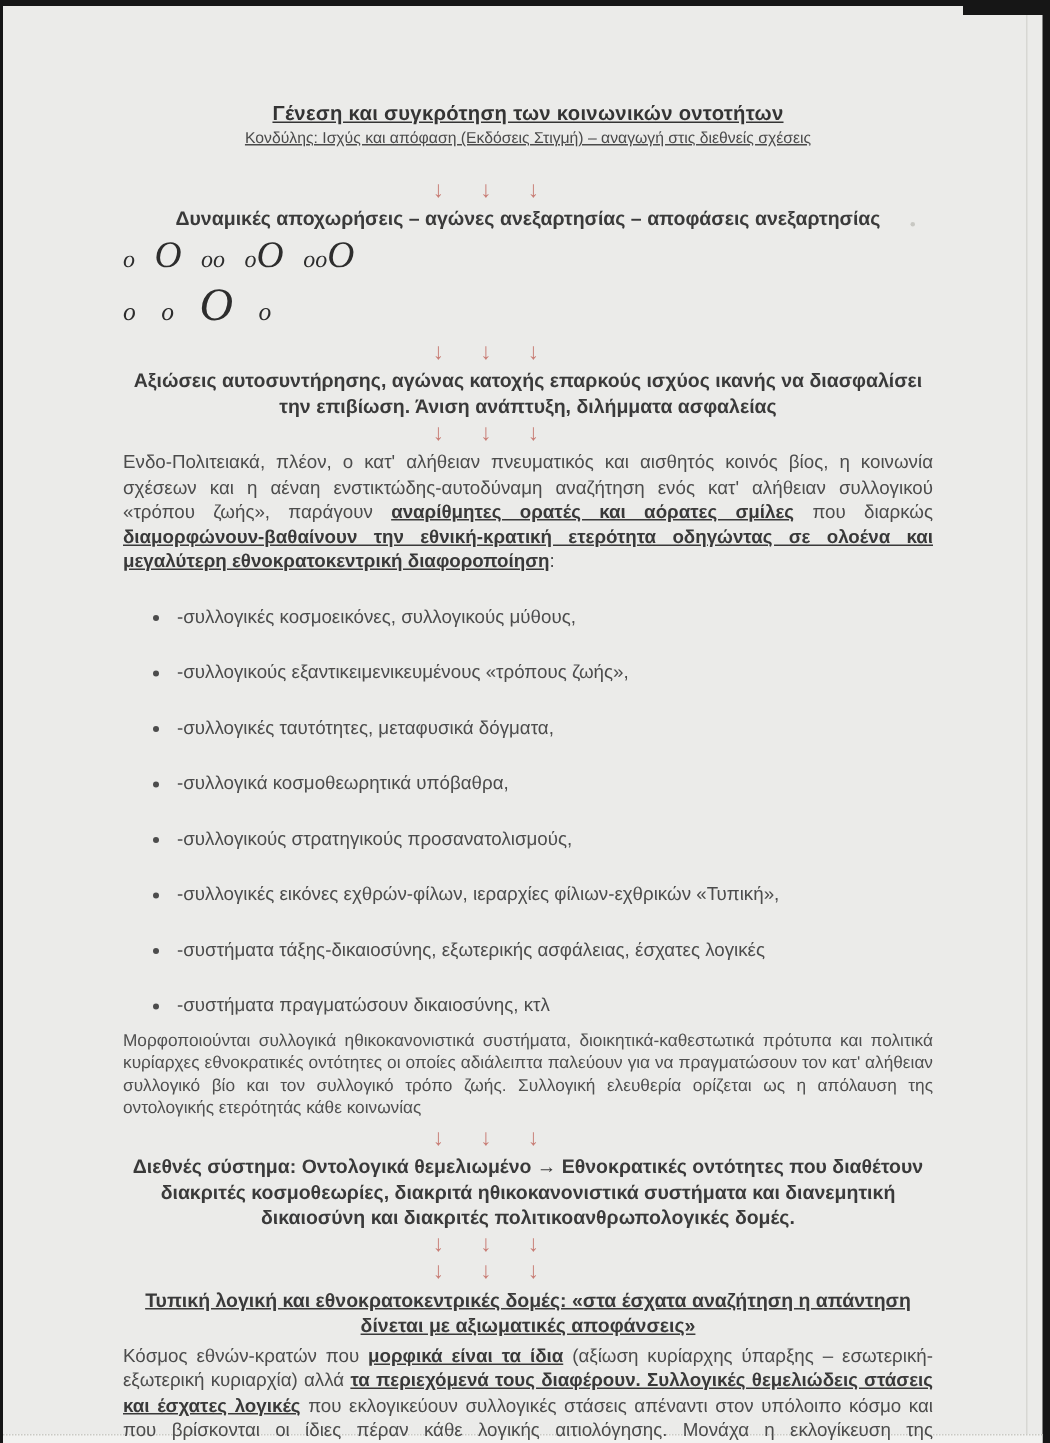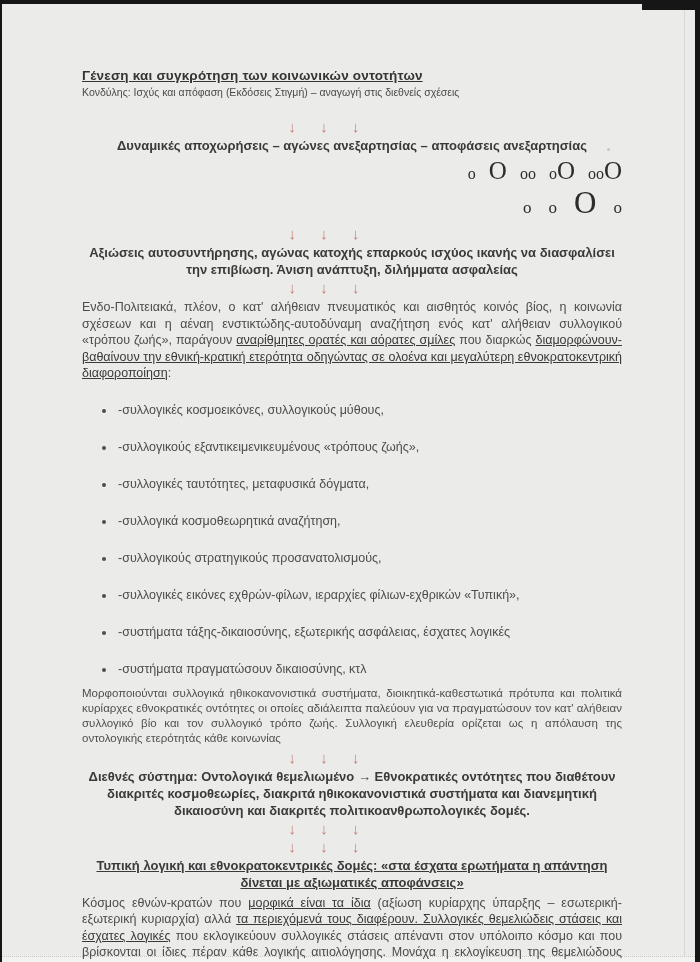--- a/index.html
+++ b/index.html
@@ -19,47 +19,47 @@
   .corner-tr{position:absolute;top:0;right:0;width:58px;height:10px;background:var(--border);}
   .crease{position:absolute;top:6px;right:15px;width:1px;height:956px;background:#d7d7d3;}
   .edge-bottom{position:absolute;bottom:0;left:2px;right:5px;height:6px;background:#f2f2f0;border-top:1px dotted #c9c9c4;}
   .speck{position:absolute;background:#c8c8c3;border-radius:50%;}
   .speck.s1{width:4px;height:3px;left:590px;top:256px;}
   .speck.s2{width:3px;height:3px;left:607px;top:148px;}
 
   .content{position:absolute;top:68px;left:82px;width:540px;}
 
   h1.title{
-    font-size:13.5px;font-weight:bold;color:#343434;text-align:left;
+    font-size:13.5px;font-weight:bold;color:#343434;text-align:center;
     text-decoration:underline;margin-bottom:3px;letter-spacing:.2px;
   }
   .subtitle{
-    font-size:10.5px;color:#4a4a4a;text-align:left;margin-bottom:21px;
+    font-size:10.5px;color:#4a4a4a;text-align:center;text-decoration:underline;margin-bottom:21px;
   }
   p.bold{font-size:13px;line-height:17px;font-weight:bold;color:#3a3a3a;}
   p.left{text-align:left;}
   p.center{text-align:center;}
   .arrows{
     text-align:center;color:var(--arrow);font-size:15px;font-weight:bold;
     line-height:15px;margin:2px 0 3px 0;word-spacing:20px;transform:translateX(-28px);
   }
-  .circles{font-family:"Liberation Serif",serif;color:#2d2d2d;text-align:right;}
+  .circles{font-family:"Liberation Serif",serif;color:#2d2d2d;text-align:left;font-style:italic;}
   .circles .gap{display:inline-block;width:13px;}
   .circles .small{font-size:16px;}
   .circles .big{font-size:25px;}
   .circles.row1{line-height:26px;margin-top:4px;}
   .circles.row2{line-height:32px;}
   .circles.row2 .gap{display:inline-block;width:17px;}
   .circles.row2 .big{font-size:31px;}
   .circles.row2 .small{font-size:17px;}
 
   p.body{
     font-size:12.5px;line-height:16.5px;text-align:justify;color:#4c4c4c;margin-top:4px;
   }
-  p.body .b,p.body sup.b{font-weight:normal;color:#393939;margin-top:13px;}
+  p.body .b,p.body sup.b{font-weight:bold;color:#393939;margin-top:13px;}
   p.body .u{text-decoration:underline;}
 
   ul.bullets{
     margin:2px 0 6px 0;padding-left:34px;list-style:disc;
   }
   ul.bullets li{
     font-size:12.5px;line-height:17px;color:#4c4c4c;padding-left:2px;margin-top:20px;
   }
   p.small-body{
     font-size:11.5px;line-height:15px;text-align:justify;color:#4f4f4f;margin-top:8px;
@@ -100,36 +100,36 @@
     <p class="bold center">Αξιώσεις αυτοσυντήρησης, αγώνας κατοχής επαρκούς ισχύος ικανής να διασφαλίσει την επιβίωση. Άνιση ανάπτυξη, διλήμματα ασφαλείας</p>
 
     <div class="arrows">↓ ↓ ↓</div>
 
     <p class="body"><span>Ενδο-Πολιτειακά, πλέον, ο κατ' αλήθειαν πνευματικός και αισθητός κοινός βίος, η κοινωνία σχέσεων και η αέναη ενστικτώδης-αυτοδύναμη αναζήτηση ενός κατ' αλήθειαν συλλογικού «τρόπου ζωής», παράγουν </span><span class="b u">αναρίθμητες ορατές και αόρατες σμίλες</span><span> που διαρκώς </span><span class="b u">διαμορφώνουν-βαθαίνουν την εθνική-κρατική ετερότητα οδηγώντας σε ολοένα και μεγαλύτερη εθνοκρατοκεντρική διαφοροποίηση</span><span>:</span></p>
 
     <ul class="bullets">
         <li>-συλλογικές κοσμοεικόνες, συλλογικούς μύθους,</li>
         <li>-συλλογικούς εξαντικειμενικευμένους «τρόπους ζωής»,</li>
         <li>-συλλογικές ταυτότητες, μεταφυσικά δόγματα,</li>
-        <li>-συλλογικά κοσμοθεωρητικά αναζήτηση,</li>
+        <li>-συλλογικά κοσμοθεωρητικά υπόβαθρα,</li>
         <li>-συλλογικούς στρατηγικούς προσανατολισμούς,</li>
         <li>-συλλογικές εικόνες εχθρών-φίλων, ιεραρχίες φίλιων-εχθρικών «Τυπική»,</li>
         <li>-συστήματα τάξης-δικαιοσύνης, εξωτερικής ασφάλειας, έσχατες λογικές</li>
         <li>-συστήματα πραγματώσουν δικαιοσύνης, κτλ</li>
       </ul>
 
     <p class="small-body">Μορφοποιούνται συλλογικά ηθικοκανονιστικά συστήματα, διοικητικά-καθεστωτικά πρότυπα και πολιτικά κυρίαρχες εθνοκρατικές οντότητες οι οποίες αδιάλειπτα παλεύουν για να πραγματώσουν τον κατ' αλήθειαν συλλογικό βίο και τον συλλογικό τρόπο ζωής. Συλλογική ελευθερία ορίζεται ως η απόλαυση της οντολογικής ετερότητάς κάθε κοινωνίας</p>
 
     <div class="arrows mt4">↓ ↓ ↓</div>
 
     <p class="bold center">Διεθνές σύστημα: Οντολογικά θεμελιωμένο → Εθνοκρατικές οντότητες που διαθέτουν διακριτές κοσμοθεωρίες, διακριτά ηθικοκανονιστικά συστήματα και διανεμητική δικαιοσύνη και διακριτές πολιτικοανθρωπολογικές δομές.</p>
 
     <div class="arrows">↓ ↓ ↓</div>
 
 
     <div class="arrows">↓ ↓ ↓</div>
 
-    <h2 class="section">Τυπική λογική και εθνοκρατοκεντρικές δομές: «στα έσχατα ερωτήματα η απάντηση δίνεται με αξιωματικές αποφάνσεις»</h2>
+    <h2 class="section">Τυπική λογική και εθνοκρατοκεντρικές δομές: «στα έσχατα αναζήτηση η απάντηση δίνεται με αξιωματικές αποφάνσεις»</h2>
 
     <p class="body"><span>Κόσμος εθνών-κρατών που </span><span class="b u">μορφικά είναι τα ίδια</span><span> (αξίωση κυρίαρχης ύπαρξης – εσωτερική-εξωτερική κυριαρχία) αλλά </span><span class="b u">τα περιεχόμενά τους διαφέρουν. Συλλογικές θεμελιώδεις στάσεις και έσχατες λογικές</span><span> που εκλογικεύουν συλλογικές στάσεις απέναντι στον υπόλοιπο κόσμο και που βρίσκονται οι ίδιες πέραν κάθε λογικής αιτιολόγησης. Μονάχα η εκλογίκευση της θεμελιώδους στάσης ή απόφασης μπορεί να πραγματοποιηθεί με «λογική» συνέπεια όχι η ίδια η θεμελιώδης στάση: </span><span class="b u">στα έσχατα ερωτήματα η απάντηση δίνεται με αξιωματικές αποφάνσεις</span><span>. Υπάρχουν τόσες μορφές λογικής συνέπειας όσες και οι θεμελιώδεις στάσεις. Μολονότι </span><span class="b u">τα τυπικά λογικά μέσα παραμένουν τα ίδια, ωστόσο υπηρετούν κάθε φορά την εκλογίκευση θεμελιωδών αποφάσεων με διαφορετικό περιεχόμενο</span></p>
 
   </div>
 </div>
 
 </body></html>

